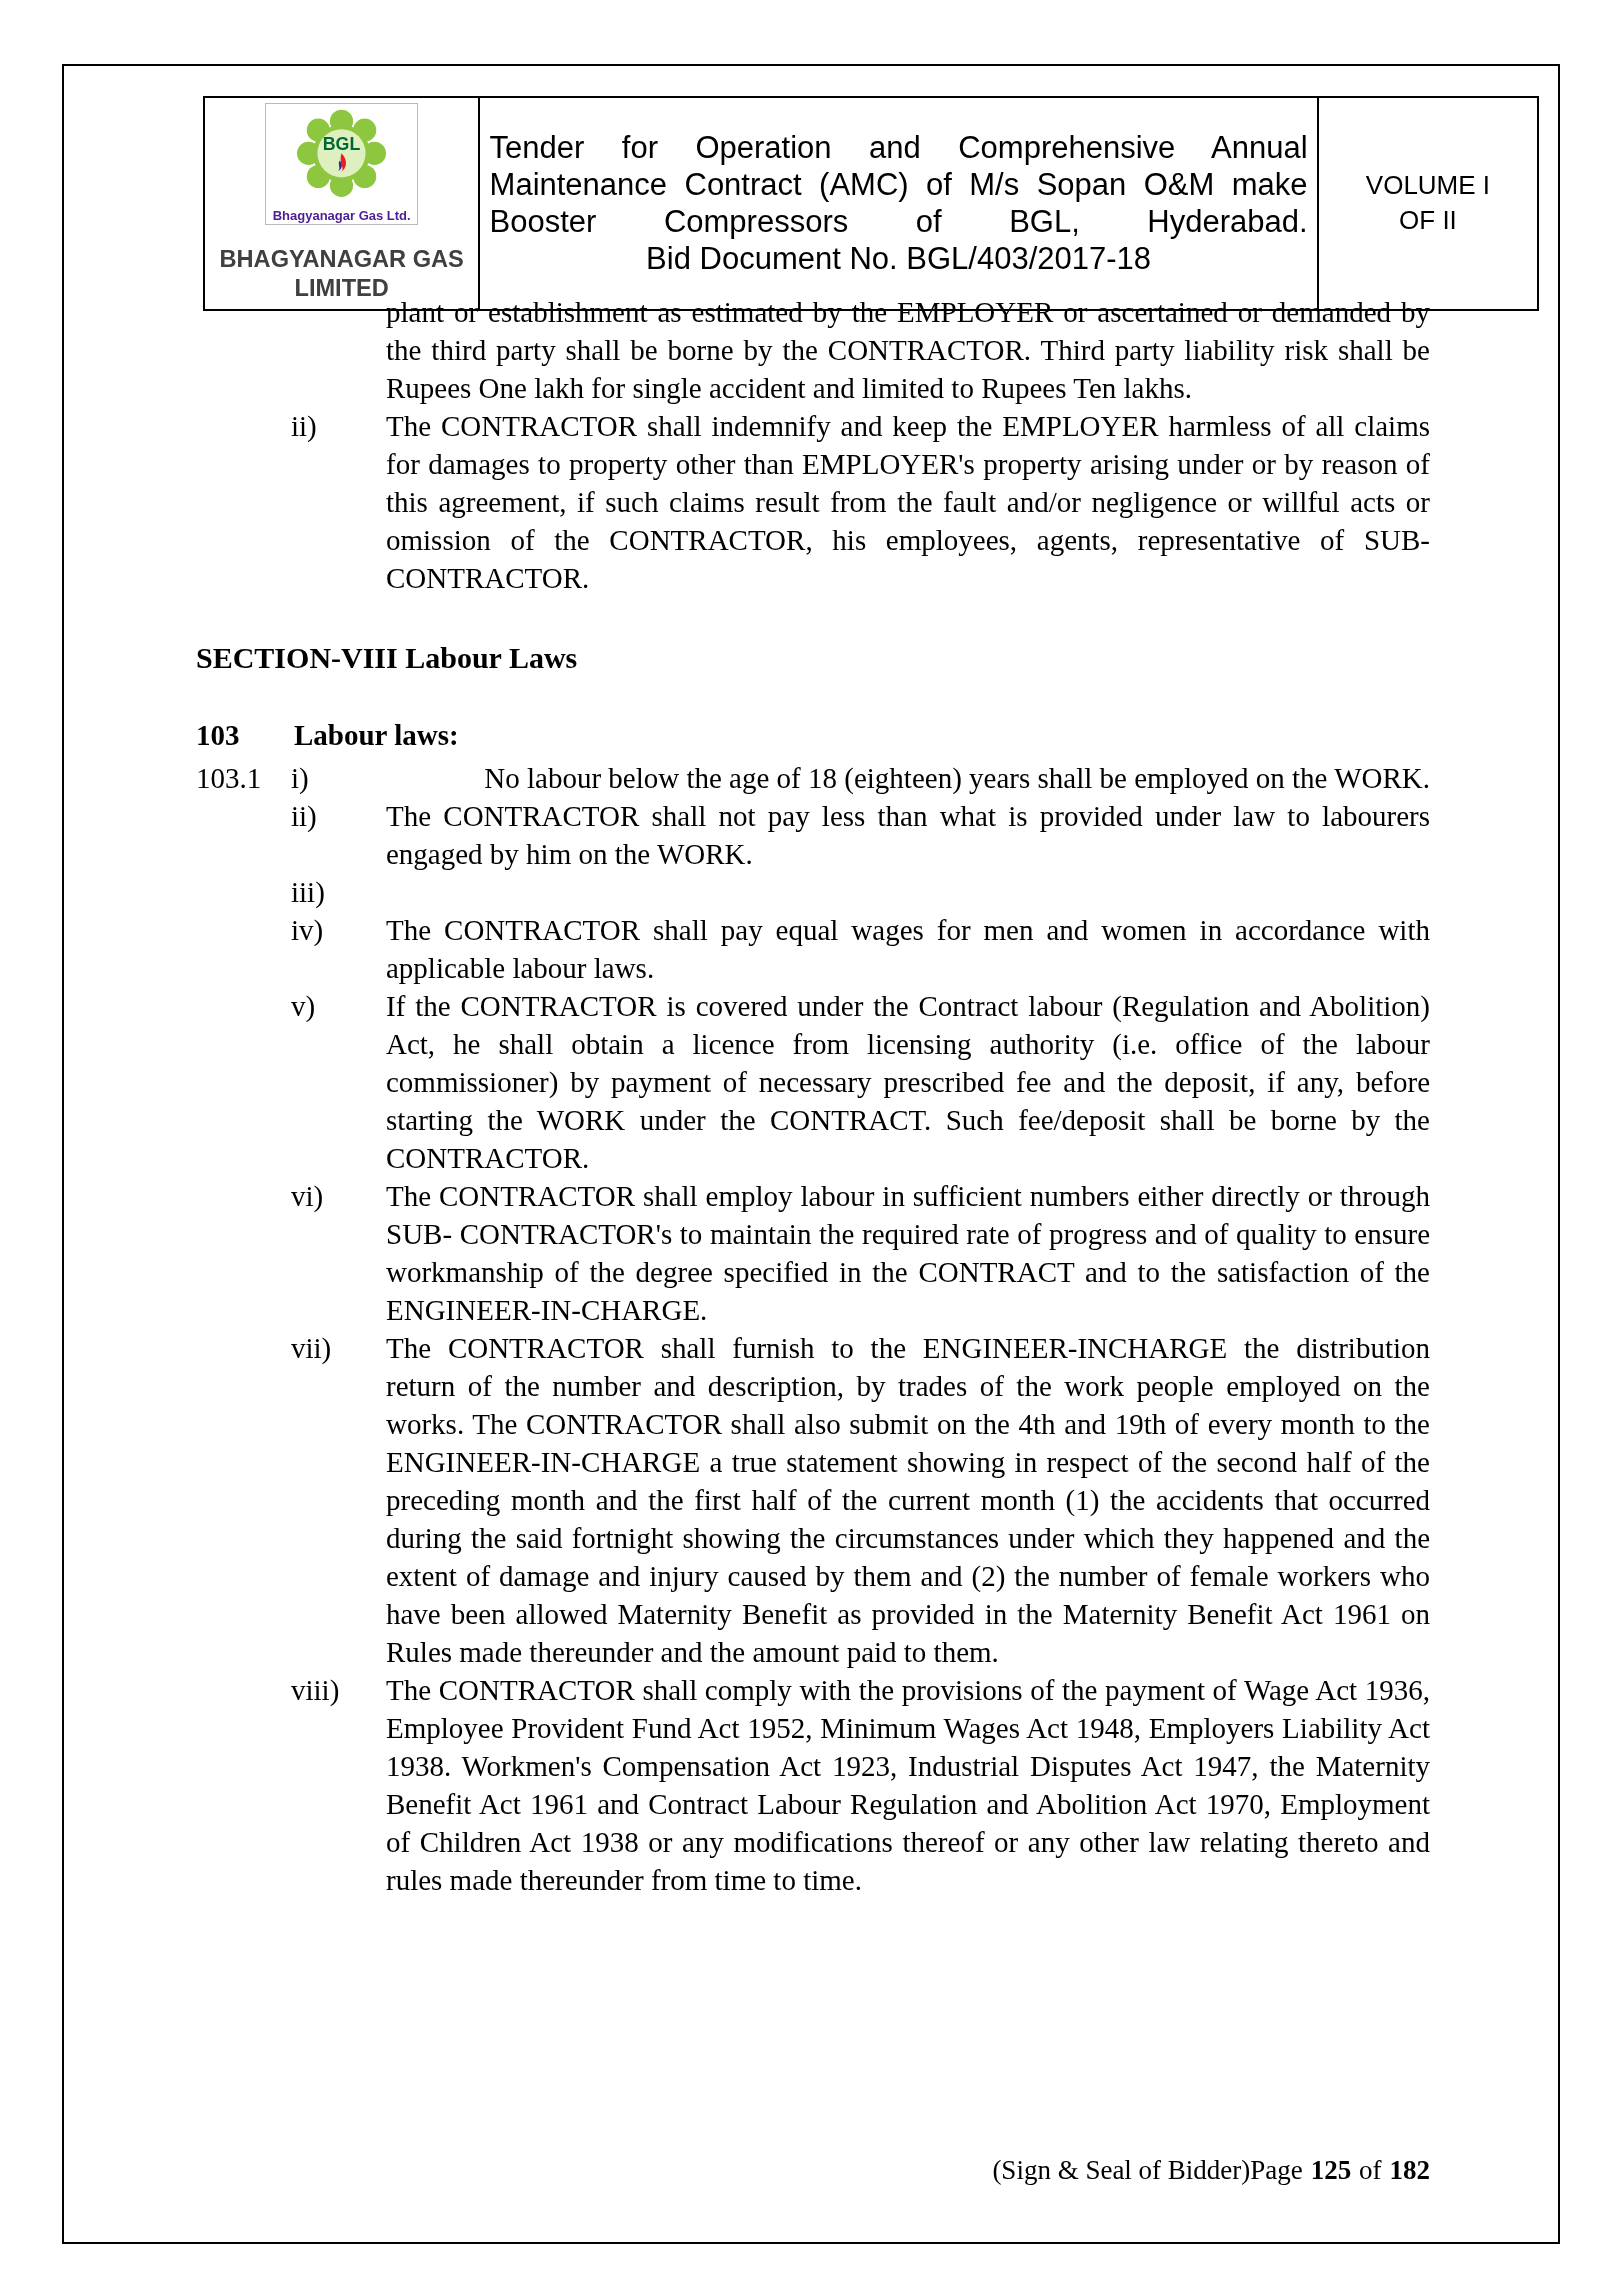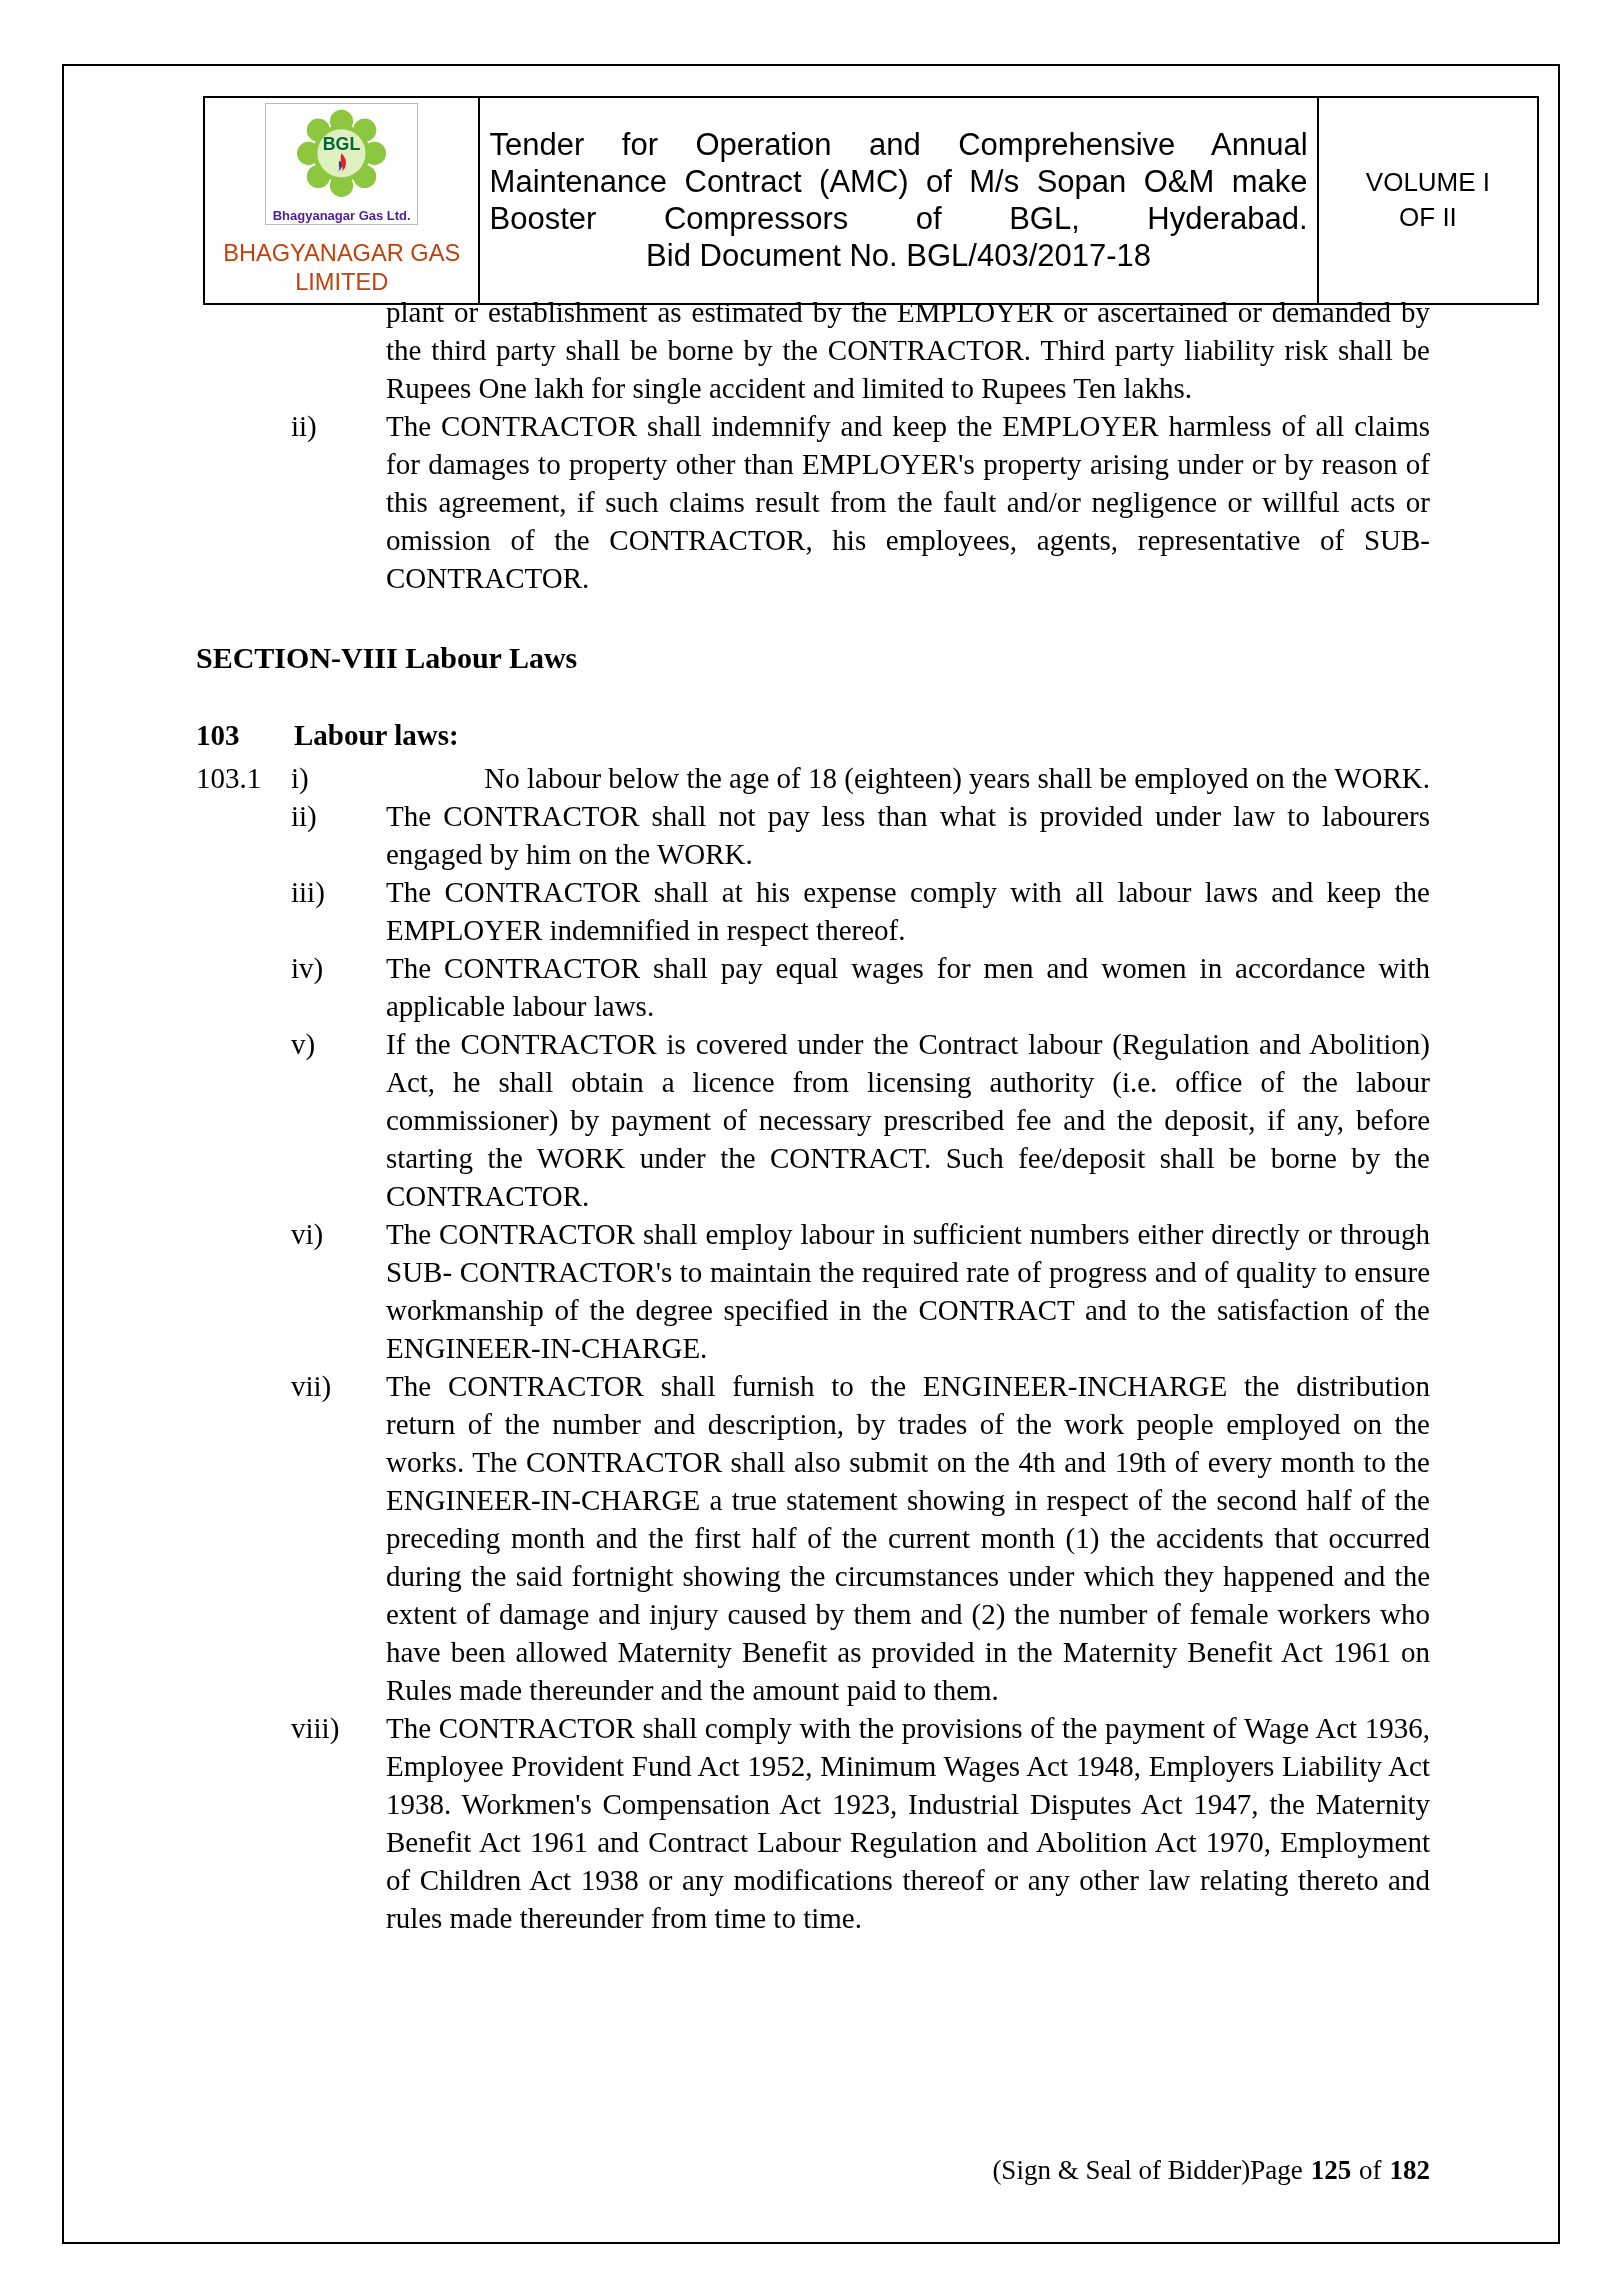--- a/index.html
+++ b/index.html
@@ -53,22 +53,23 @@
     font-size: 13px;
     font-weight: bold;
     color: #4c1d95;
     margin-top: 1.3px;
     white-space: nowrap;
   }
   .org-name {
     font-family: "Liberation Sans", sans-serif;
     font-size: 23.6px;
     line-height: 29px;
-    color: #c2410c;
-    margin-top: 14px;
+    color: #404040;
+    margin-top: 20px;
+    font-weight: bold;
   }
   .tender-title {
     font-family: "Liberation Sans", sans-serif;
     font-size: 31px;
     line-height: 37px;
     text-align: justify;
     text-align-last: justify;
   }
   .bid-doc {
     font-family: "Liberation Sans", sans-serif;
@@ -193,21 +194,20 @@
 
     <div class="row">
       <div class="col-num"></div>
       <div class="col-marker">ii)</div>
       <div class="col-text">The CONTRACTOR shall not pay less than what is provided under law to labourers engaged by him on the WORK.</div>
     </div>
 
     <div class="row">
       <div class="col-num"></div>
       <div class="col-marker">iii)</div>
-      <div class="col-text">The CONTRACTOR shall at his expense comply with all labour laws and keep the EMPLOYER indemnified in respect thereof.</div>
     </div>
 
     <div class="row">
       <div class="col-num"></div>
       <div class="col-marker">iv)</div>
       <div class="col-text">The CONTRACTOR shall pay equal wages for men and women in accordance with applicable labour laws.</div>
     </div>
 
     <div class="row">
       <div class="col-num"></div>

